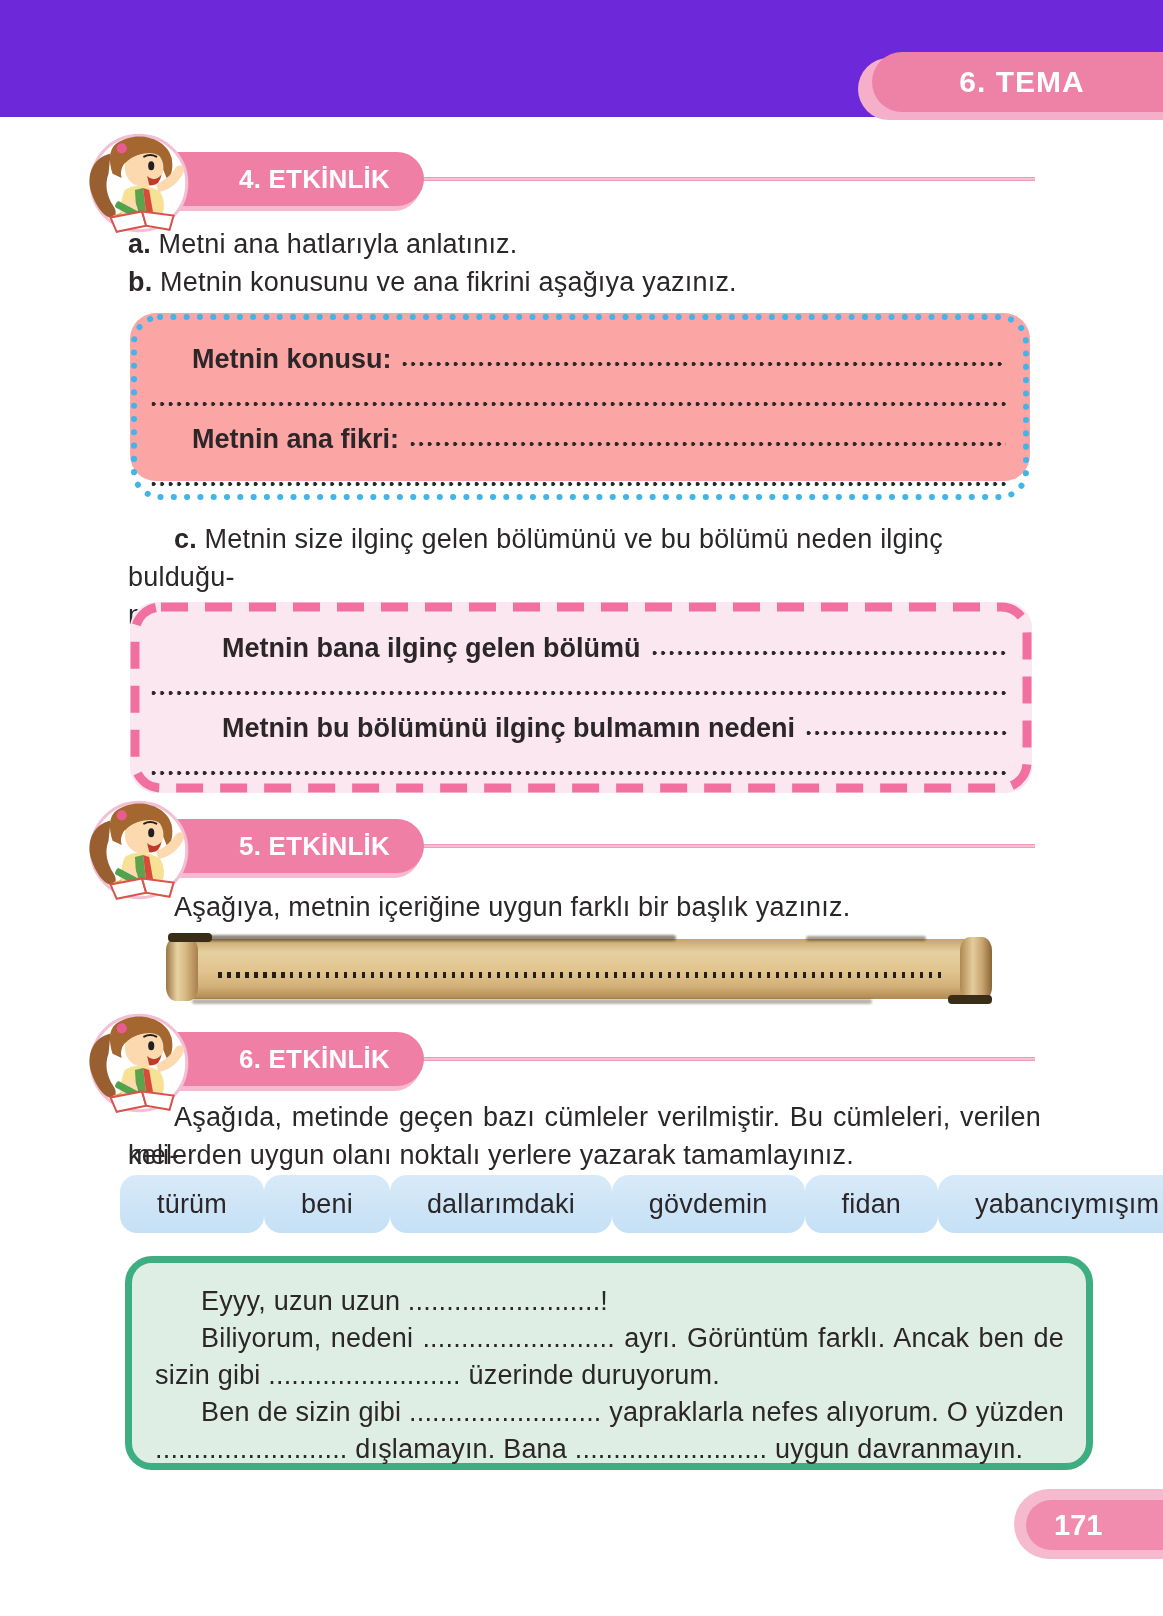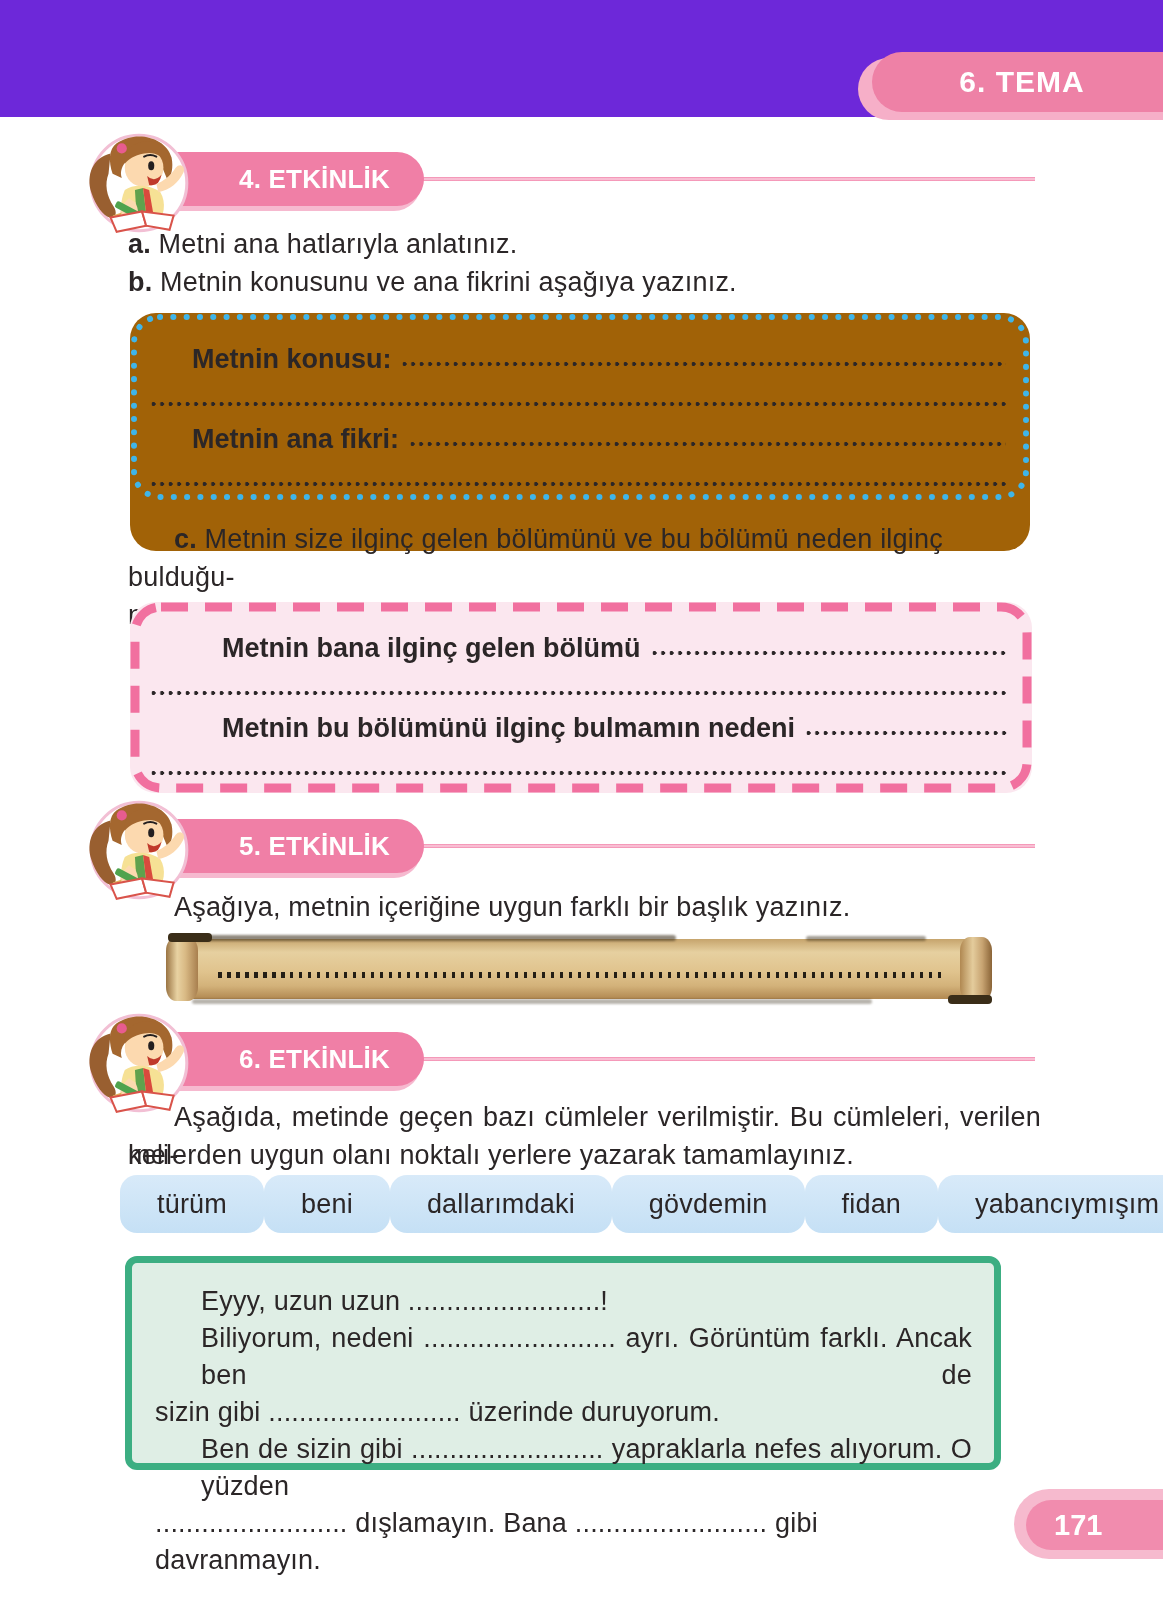--- a/index.html
+++ b/index.html
@@ -28,21 +28,21 @@
   .banner4{top:130px;} .banner5{top:797px;} .banner6{top:1010px;}
 
   
   .bodyline{position:absolute;left:128px;width:913px;font-size:27px;line-height:34px;letter-spacing:.2px;}
   .marker{font-weight:700;}
   .indent{padding-left:46px;}
   .justify{text-align:justify;text-align-last:justify;}
 
   
   .answer-box{position:absolute;box-sizing:border-box;}
-  .blue-box{left:130px;top:313px;width:900px;height:238px;background:#a16207;border-radius:26px;padding:22px 22px 0 20px;}
+  .blue-box{left:130px;top:313px;width:900px;height:168px;background:#fca5a5;border-radius:26px;padding:22px 22px 0 20px;}
   .pink-box{left:130px;top:602px;width:902px;height:191px;background:#FBE7EF;border-radius:26px;padding:22px 22px 0 20px;}
   .boxborder{position:absolute;left:0;top:0;pointer-events:none;}
   .fieldrow{display:flex;align-items:flex-end;height:40px;}
   .fieldrow .lbl{white-space:nowrap;font-size:27px;line-height:1.05;padding-bottom:2px;}
   .blue-box .lbl{font-weight:700;margin-left:42px;}
   .pink-box .lbl{font-weight:700;margin-left:72px;}
   .leader{flex:1 1 auto;height:8px;margin:0 2px 7px 10px;
     background-image:radial-gradient(circle at 3.5px 4px,#2b2627 1.8px,transparent 2.2px);
     background-size:8.5px 8px;background-repeat:repeat-x;}
   .dotrow{display:flex;align-items:flex-end;height:40px;}
@@ -64,22 +64,22 @@
   .scroll-writeline{position:absolute;left:52px;width:727px;top:38px;height:6px;
     background-image:repeating-linear-gradient(90deg,#241E15 0 3.5px,transparent 3.5px 9px);}
 
   
   .chips{position:absolute;left:120px;top:1175px;width:926px;height:58px;display:flex;justify-content:space-between;}
   .chip{height:58px;box-sizing:border-box;padding:0 37px;border-radius:17px;
     background:linear-gradient(180deg,#D8EAF9 0%,#C5E0F5 100%);
     display:flex;align-items:center;font-size:27px;letter-spacing:.2px;}
 
   
-  .green-box{position:absolute;left:125px;top:1256px;width:876px;height:214px;box-sizing:border-box;
-    background:#DFEEE5;border:7px solid #3CAE82;border-radius:12px;padding:20px 22px 0 23px;}
+  .green-box{position:absolute;left:125px;top:1256px;width:968px;height:214px;box-sizing:border-box;
+    background:#DFEEE5;border:7px solid #3CAE82;border-radius:27px;padding:20px 22px 0 23px;}
   .green-box .gline{font-size:27px;line-height:37px;letter-spacing:.2px;}
 
   
   .page-echo{position:absolute;left:1014px;top:1489px;width:160px;height:70px;background:#F6BACE;border-radius:35px 0 0 35px;}
   .page-badge{position:absolute;left:1026px;top:1500px;width:140px;height:50px;background:#F18CAE;
     border-radius:25px 0 0 25px;display:flex;align-items:center;}
   .page-badge span{color:#fff;font-weight:700;font-size:29px;padding-left:28px;}
 </style>
 </head>
 <body>
@@ -242,19 +242,19 @@
   <div class="chip">
       <span>kavaklar</span>
     </div>
 </div>
 
 <div class="green-box">
   <div class="gline indent">Eyyy, uzun uzun .........................!</div>
   <div class="gline indent justify">Biliyorum, nedeni ......................... ayrı. Görüntüm farklı. Ancak ben de</div>
   <div class="gline">sizin gibi ......................... üzerinde duruyorum.</div>
   <div class="gline indent justify">Ben de sizin gibi ......................... yapraklarla nefes alıyorum. O yüzden</div>
-  <div class="gline">......................... dışlamayın. Bana ......................... gibi davranmayın.</div>
+  <div class="gline">......................... dışlamayın. Bana ......................... uygun davranmayın.</div>
 </div>
 
 <div class="page-echo"></div>
 <div class="page-badge">
   <span>171</span>
 </div>
 
 </body></html>

